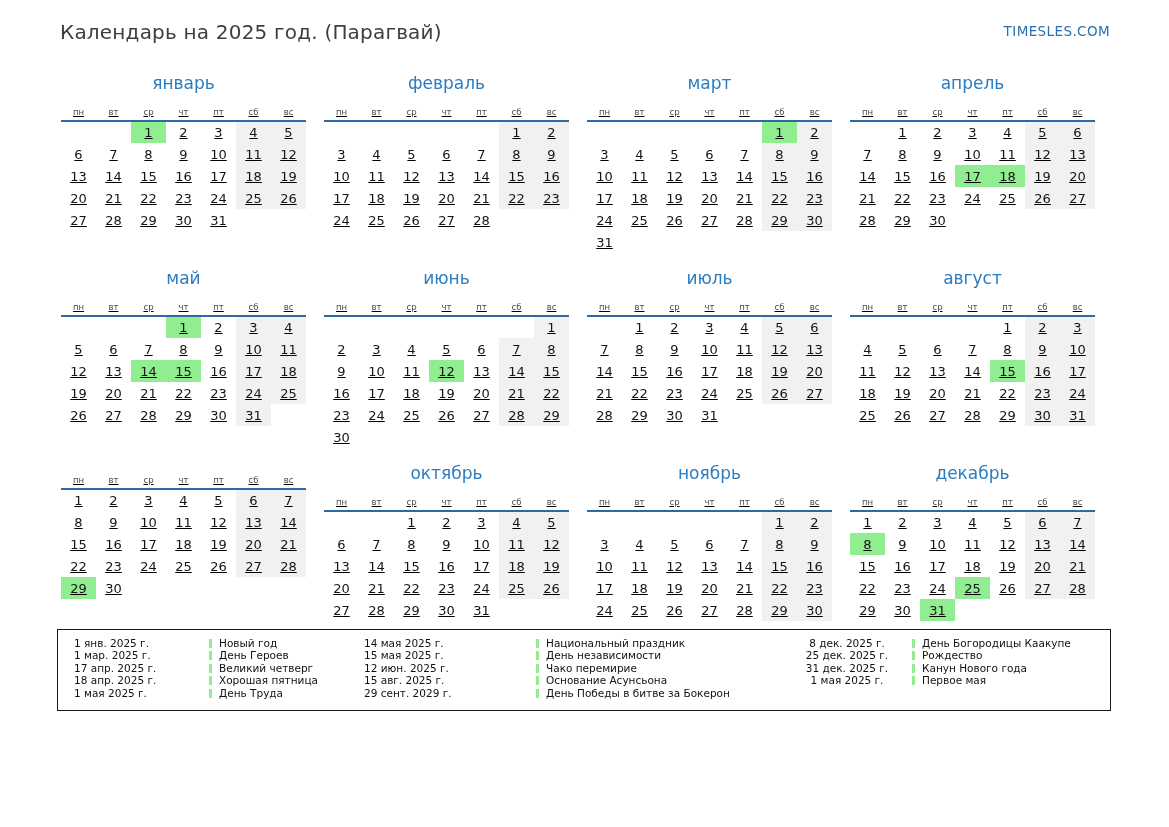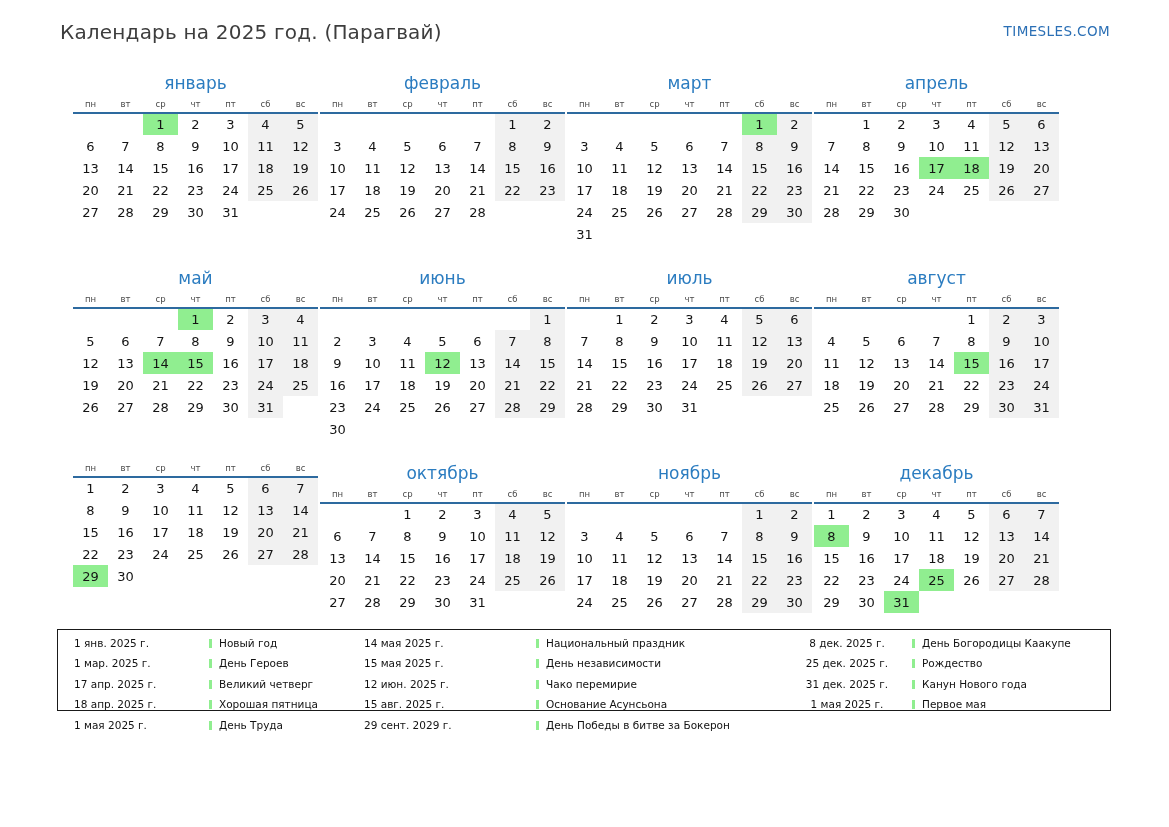--- a/index.html
+++ b/index.html
@@ -11,48 +11,49 @@
   }
   *{margin:0;padding:0;box-sizing:border-box;}
   html,body{width:1169px;background:#ffffff;font-family:"DejaVu Sans","Liberation Sans",sans-serif;}
   body{height:827px;position:relative;overflow:hidden;}
 
   .topbar{position:absolute;top:20px;left:60px;right:59px;display:flex;justify-content:space-between;align-items:flex-start;}
   .page-title{font-size:20px;color:#3d3d3d;letter-spacing:0.2px;}
   .site-link{font-size:13.5px;color:var(--link-blue);text-decoration:none;letter-spacing:0.4px;margin-top:3px;margin-left:48px;}
 
   .calendar-grid{
-    position:absolute;top:72px;left:72px;
+    position:absolute;top:72px;left:60px;
     display:grid;
     grid-template-columns:repeat(4,247px);
     grid-auto-rows:195px;
+    column-gap:16px;
   }
   .month{width:247px;}
   .month-title{font-size:17px;color:var(--accent-blue);text-align:center;height:22px;line-height:22px;margin-bottom:4px;}
-  .month-table{border-collapse:collapse;table-layout:fixed;width:245px;margin:0 auto;}
+  .month-table{border-collapse:collapse;table-layout:fixed;width:245px;margin:12px auto;text-decoration:underline;}
   .month-table th{
     width:35px;height:15px;font-weight:normal;font-size:8.5px;color:#4a4a4a;
     text-align:center;vertical-align:middle;
     border-bottom:2px solid var(--header-line-blue);
     padding:0 0 3px 0;
   }
   .month-table td{
     width:35px;height:22px;text-align:center;vertical-align:middle;
     font-size:13px;color:#141414;padding:0;
   }
   td.weekend{background:var(--weekend-gray);}
   td.holiday{background:var(--holiday-green);}
 
   .legend-box{
     position:absolute;left:57px;top:629px;width:1054px;height:82px;
     border:1px solid #1a1a1a;
     padding:7px 0 0 16px;
     display:flex;align-items:flex-start;
   }
-  .legend-col{display:flex;flex-direction:column;gap:8px;}
+  .legend-col{display:flex;flex-direction:column;}
   .legend-col > div{height:12.4px;line-height:12.4px;font-size:10.5px;color:#111;white-space:nowrap;}
   .col-d1{width:135px;}
   .col-n1{width:155px;}
   .col-d2{width:172px;}
   .col-n2{width:246px;}
   .col-d3{width:130px;align-items:center;}
   .legend-name .marker{
     display:inline-block;width:3px;height:9px;background:var(--holiday-green);
     margin-right:7px;vertical-align:-1px;
   }

